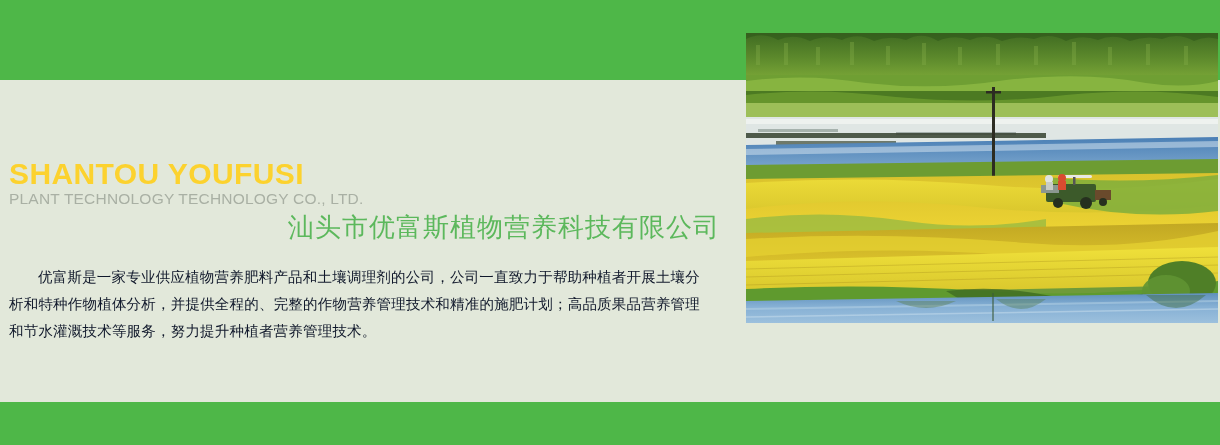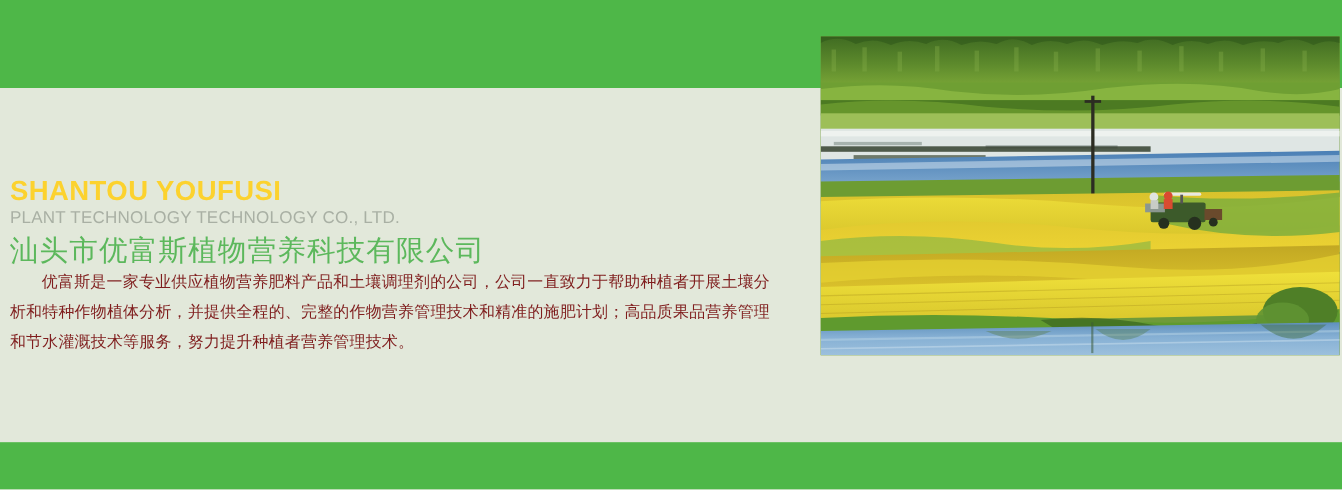--- a/index.html
+++ b/index.html
@@ -43,21 +43,21 @@
 
   
   .content {
     position: absolute;
     left: 0;
     top: 160px;
     width: 720px;
   }
 
   .brand-en {
-    font-size: 25px;
+    font-size: 30px;
     font-weight: bold;
     letter-spacing: 0.4px;
     color: #fcd22e;
     line-height: 28px;
     padding-left: 9px;
   }
 
   .brand-sub {
     font-size: 15.5px;
     letter-spacing: 0.2px;
@@ -67,28 +67,30 @@
     white-space: nowrap;
   }
 
   .brand-cn {
     font-size: 26px;
     color: #5cb85c;
     line-height: 34px;
     padding-left: 9px;
     letter-spacing: 1px;
     white-space: nowrap;
+    text-align: right;
   }
 
   .about {
+    margin-top: 20px;
     width: 700px;
     padding-left: 9px;
     font-size: 14.5px;
     line-height: 27px;
-    color: #7f1d1d;
+    color: #0f172a;
     text-indent: 29px;
     text-align: justify;
     letter-spacing: 0.2px;
   }
 
   
   .photo {
     position: absolute;
     left: 746px;
     top: 33px;

